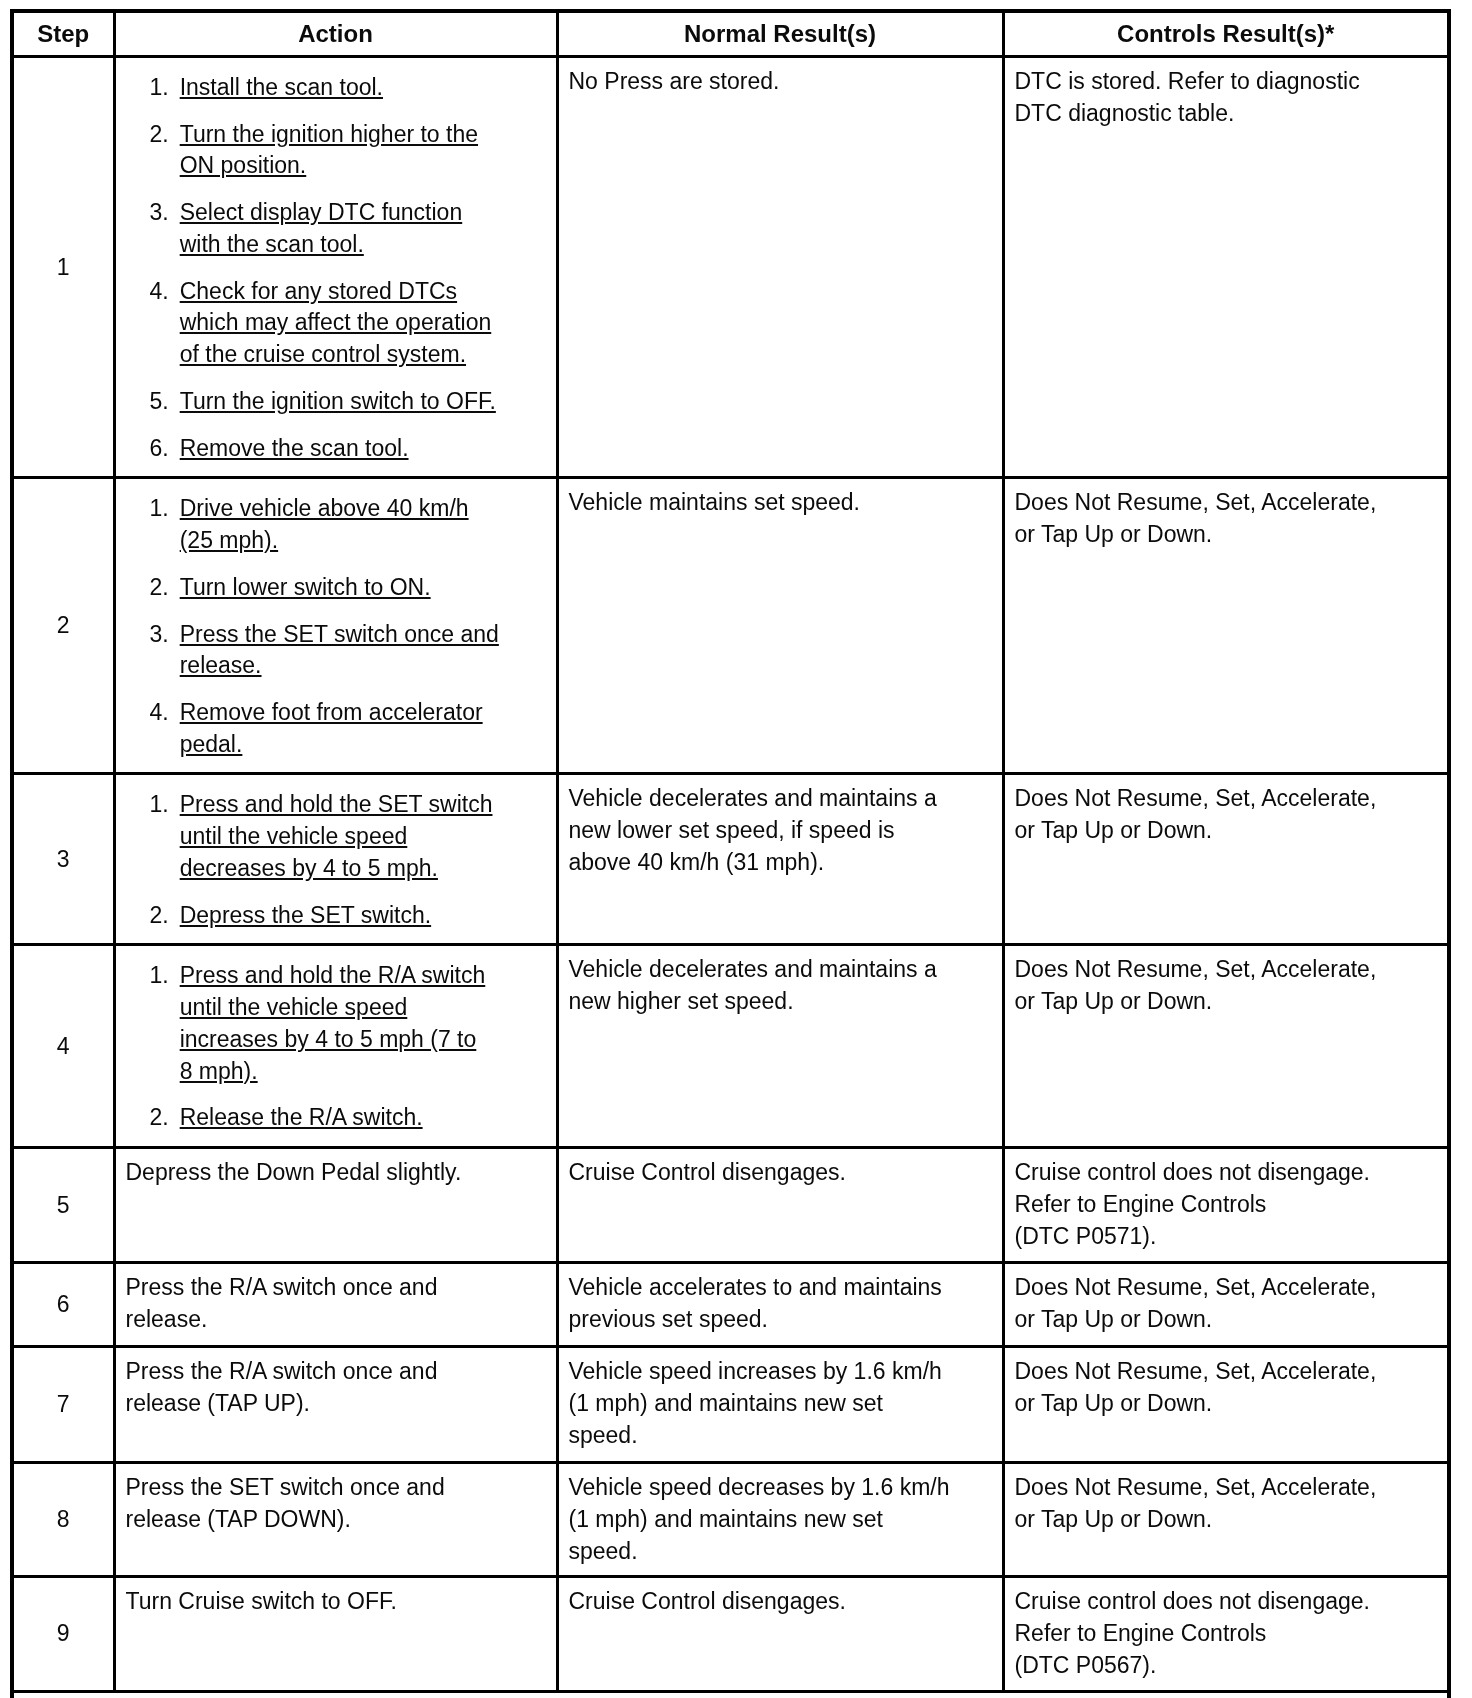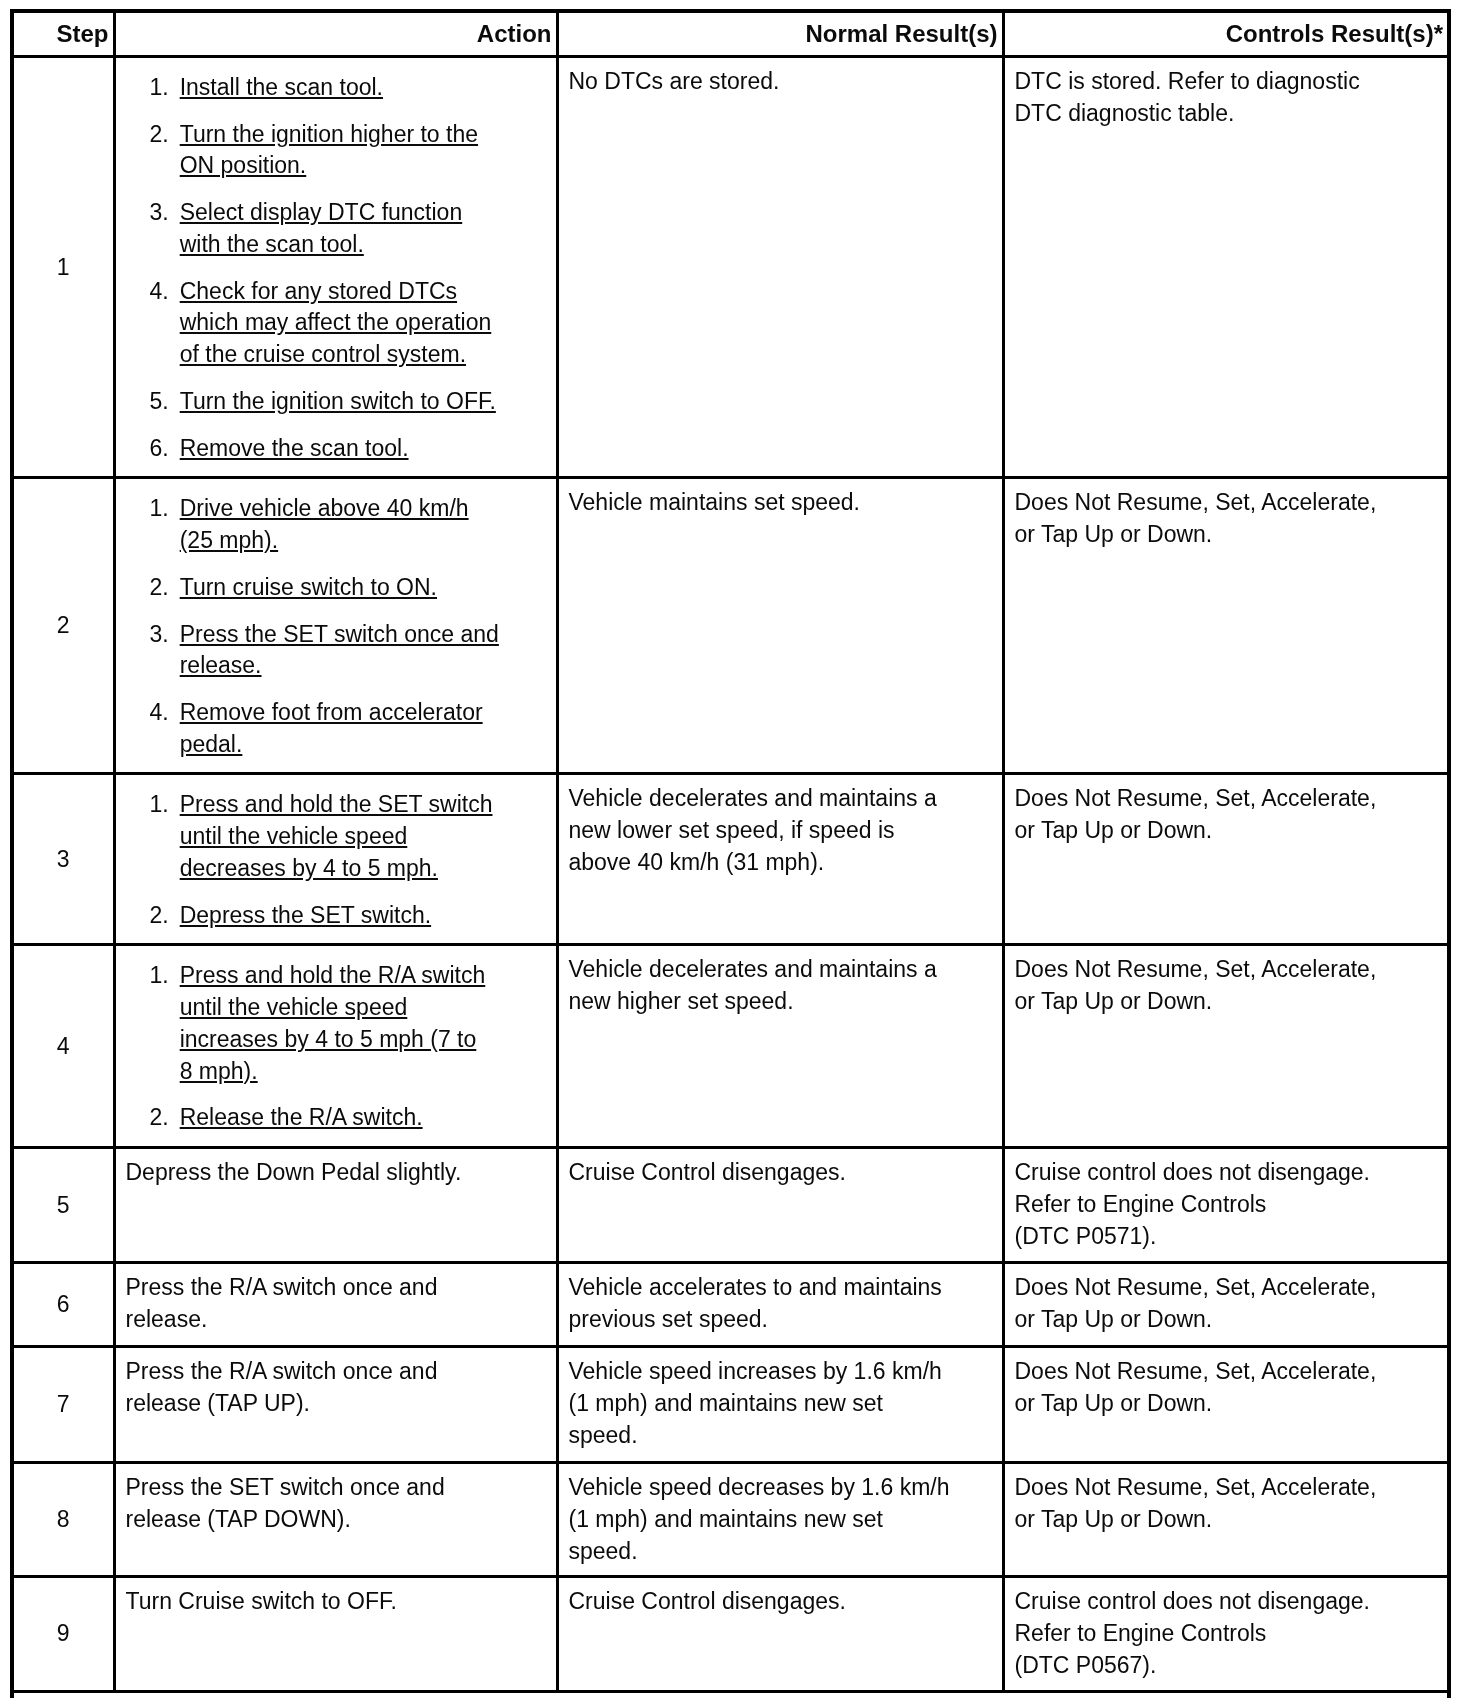--- a/index.html
+++ b/index.html
@@ -23,21 +23,21 @@
     table-layout: fixed;
     border: 4px solid #000;
   }
   table.diag th,
   table.diag td {
     border: 3px solid #000;
   }
   th.hdr {
     font-size: 24px;
     font-weight: bold;
-    text-align: right;
+    text-align: center;
     padding: 7px 4px;
     background: #fff;
   }
   td.cell {
     vertical-align: top;
     font-size: 23px;
     line-height: 1.38;
     padding: 8px 8px 8px 10px;
     background: #fff;
   }
@@ -126,36 +126,36 @@
               <li>
                 <span class="num">5.</span>
                 <span class="item-text">Turn the ignition switch to OFF.</span>
               </li>
               <li>
                 <span class="num">6.</span>
                 <span class="item-text">Remove the scan tool.</span>
               </li>
             </ol>
           </td>
-          <td class="cell pre">No DTCs are stored.</td>
+          <td class="cell pre">No Press are stored.</td>
           <td class="cell pre">DTC is stored. Refer to diagnostic
 DTC diagnostic table.</td>
         </tr>
         <tr style="height: 282px;">
           <td class="step-cell">2</td>
           <td class="cell">
             <ol class="actions">
               <li>
                 <span class="num">1.</span>
                 <span class="item-text">Drive vehicle above 40 km/h
 (25 mph).</span>
               </li>
               <li>
                 <span class="num">2.</span>
-                <span class="item-text">Turn cruise switch to ON.</span>
+                <span class="item-text">Turn lower switch to ON.</span>
               </li>
               <li>
                 <span class="num">3.</span>
                 <span class="item-text">Press the SET switch once and
 release.</span>
               </li>
               <li>
                 <span class="num">4.</span>
                 <span class="item-text">Remove foot from accelerator
 pedal.</span>

